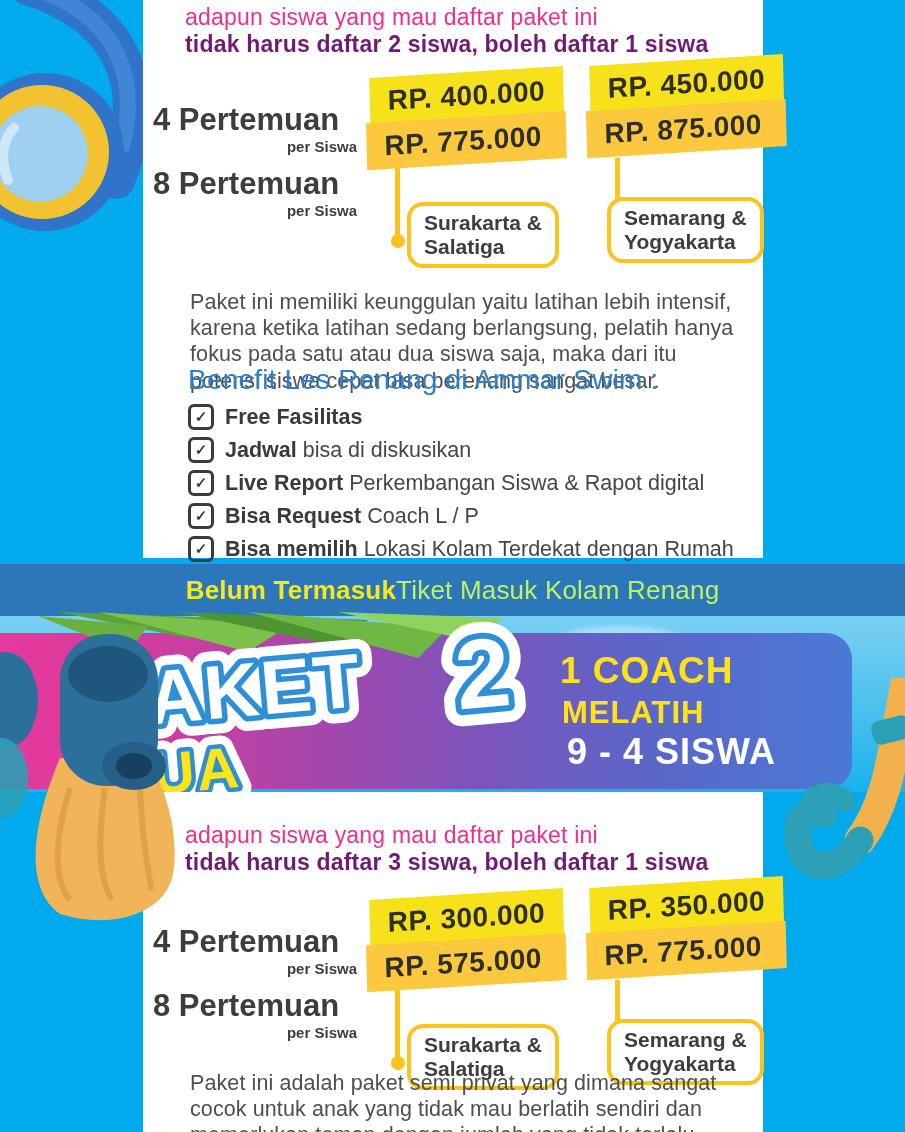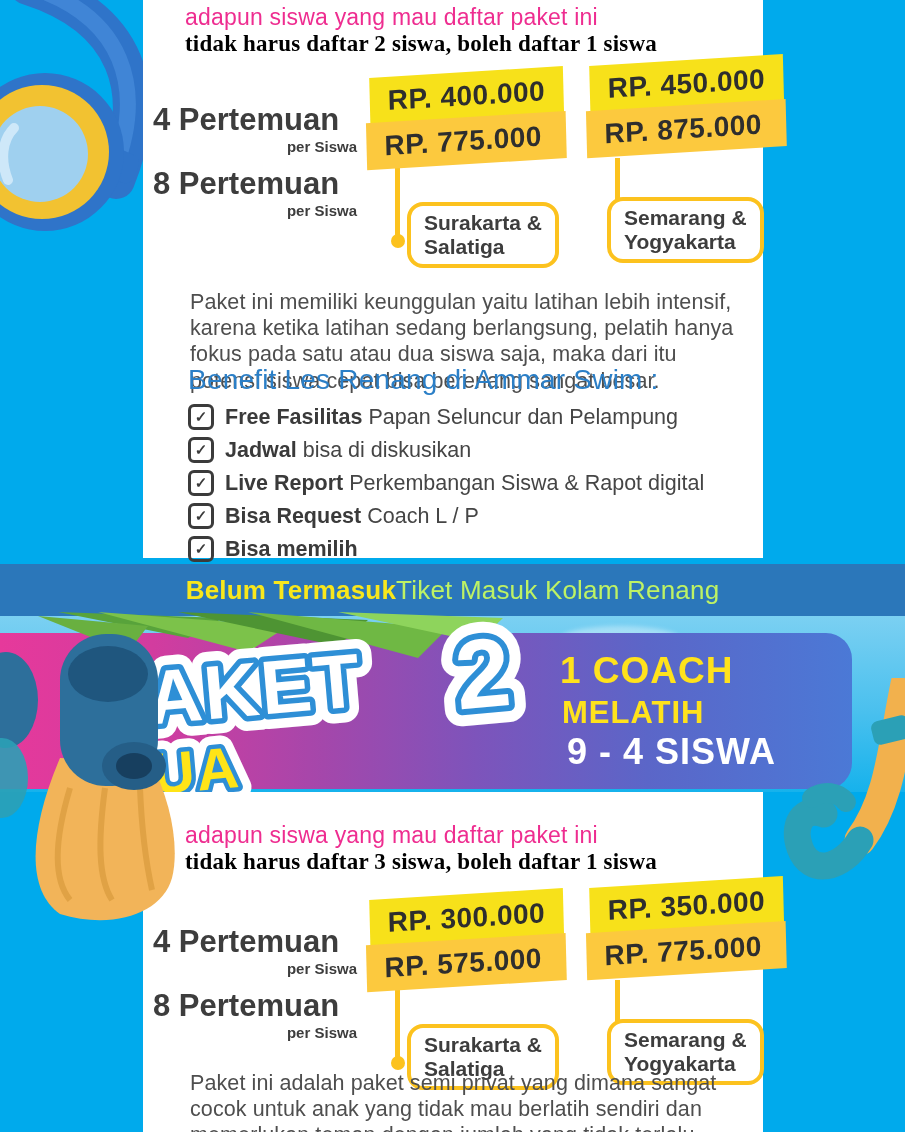--- a/index.html
+++ b/index.html
@@ -9,21 +9,21 @@
     font-family:"Liberation Sans", sans-serif;
     -webkit-font-smoothing:antialiased;
   }
   .abs{position:absolute;}
   
   .card{position:absolute;left:143px;width:620px;background:#ffffff;z-index:5;}
   #card1{top:0;height:558px;}
   #card2{top:792px;height:340px;}
   
   .note1{font-size:23px;color:#ee2d90;letter-spacing:.2px;}
-  .note2{font-size:23px;color:#000000;font-weight:bold;letter-spacing:.2px;font-family:Liberation Serif, serif;}
+  .note2{font-size:23px;color:#701a75;font-weight:bold;letter-spacing:.2px;}
   
   .pricing{position:absolute;left:143px;width:660px;height:260px;z-index:7;}
   .meet-title{position:absolute;left:10px;width:212px;font-size:31px;font-weight:bold;color:#3d3d3d;white-space:nowrap;}
   .meet-sub{position:absolute;left:14px;width:200px;text-align:right;font-size:15px;font-weight:bold;color:#3d3d3d;}
   .tagset{position:absolute;transform:rotate(-3.5deg);z-index:7;}
   .tagband{padding:8px 18px 7px 18px;font-size:28px;font-weight:bold;color:#2e2e2e;white-space:nowrap;letter-spacing:.5px;transform:skewX(-2deg);}
   .tagband.t1{background:#f7e11a;}
   .tagband.t2{background:#fcc93e;margin-top:-2px;margin-left:-6px;}
   .connector{position:absolute;width:5px;background:#fcc21e;z-index:6;}
   .conn-dot{position:absolute;width:14px;height:14px;border-radius:50%;background:#fcc21e;z-index:6;}
@@ -109,21 +109,20 @@
 <div class="abs para" style="left:190px;top:255px;width:548px;z-index:8;margin-top:34px;">Paket ini memiliki keunggulan yaitu latihan lebih intensif, karena ketika latihan sedang berlangsung, pelatih hanya fokus pada satu atau dua siswa saja, maka dari itu potensi siswa cepat bisa berenang sangat besar.</div>
 
 <div class="abs benefit-heading" style="left:188px;top:364px;z-index:8;">Benefit Les Renang di Ammar Swim :</div>
 
 <div class="abs" style="left:188px;top:404px;z-index:8;">
   <div class="benefit-item">
     <span class="checkbox">
         <span>✓</span>
       </span>
     <span class="b-bold">Free Fasilitas</span>
-    <span class="b-rest">Papan Seluncur dan Pelampung</span>
   </div>
   <div class="benefit-item">
     <span class="checkbox">
         <span>✓</span>
       </span>
     <span class="b-bold">Jadwal</span>
     <span class="b-rest">bisa di diskusikan</span>
   </div>
   <div class="benefit-item">
     <span class="checkbox">
@@ -137,20 +136,21 @@
         <span>✓</span>
       </span>
     <span class="b-bold">Bisa Request</span>
     <span class="b-rest">Coach L / P</span>
   </div>
   <div class="benefit-item">
     <span class="checkbox">
         <span>✓</span>
       </span>
     <span class="b-bold">Bisa memilih</span>
+    <span class="b-rest">Lokasi Kolam Terdekat dengan Rumah</span>
   </div>
 </div>
 
 <div id="banner">
   <span class="hl">Belum Termasuk</span>
   <span class="rest">Tiket Masuk Kolam Renang</span>
 </div>
 
 <div id="sky">
   <div class="cloud" style="left:560px;top:10px;width:120px;height:26px;"></div>

